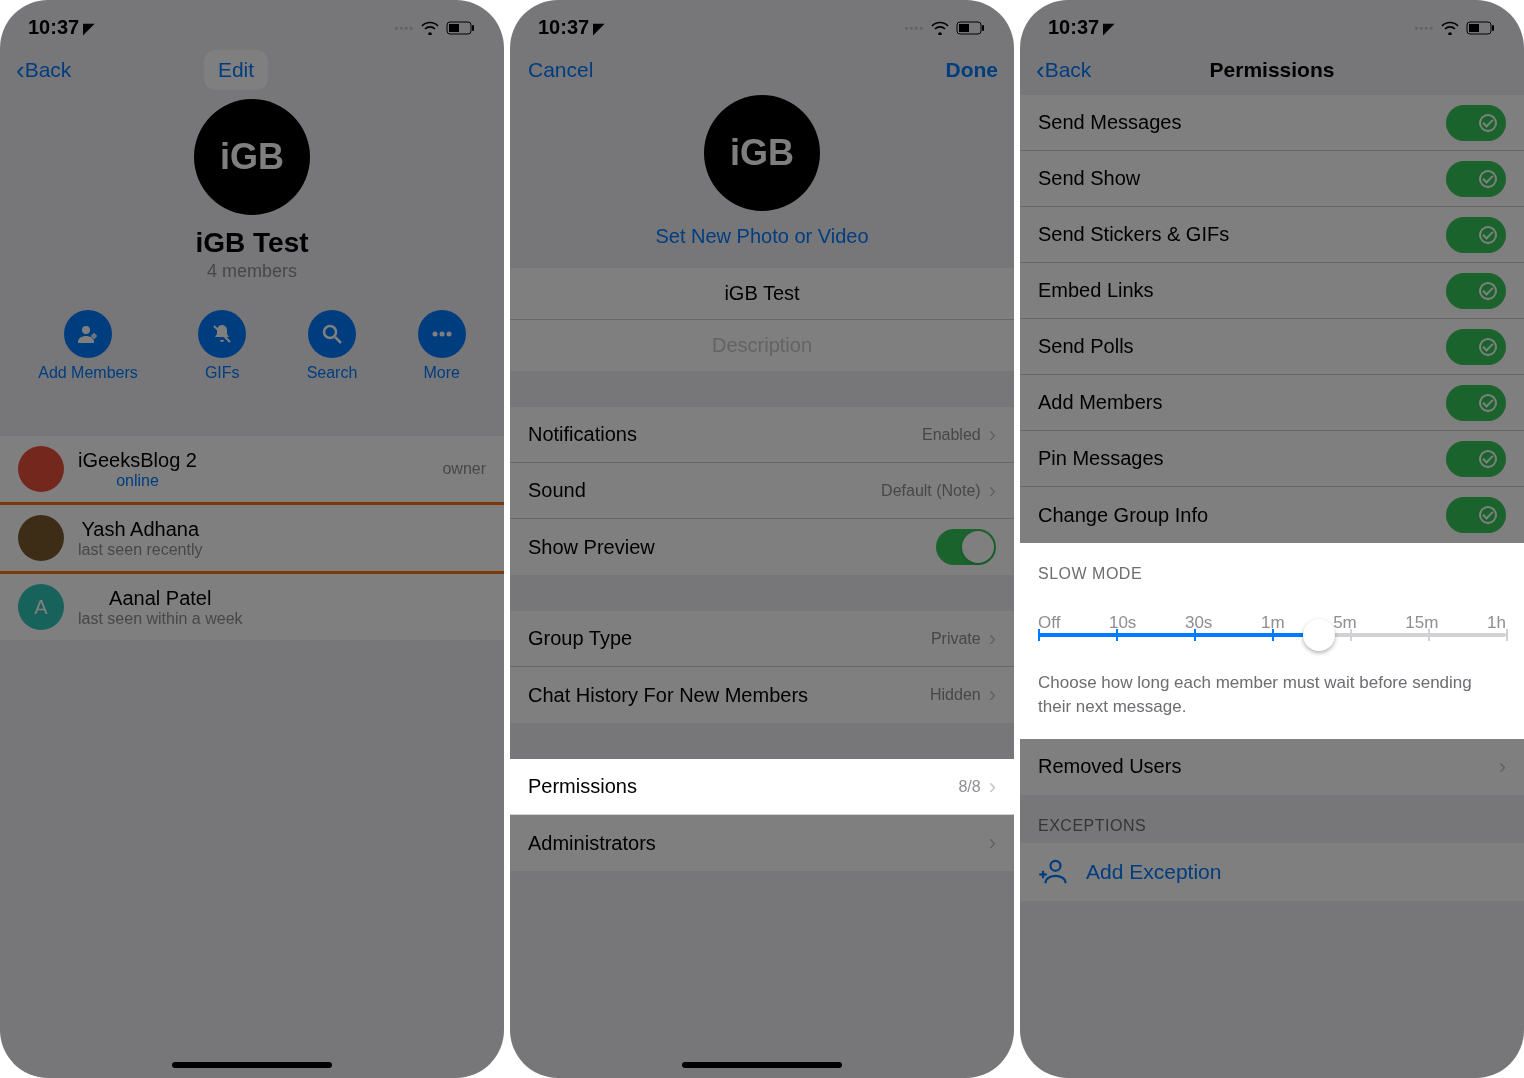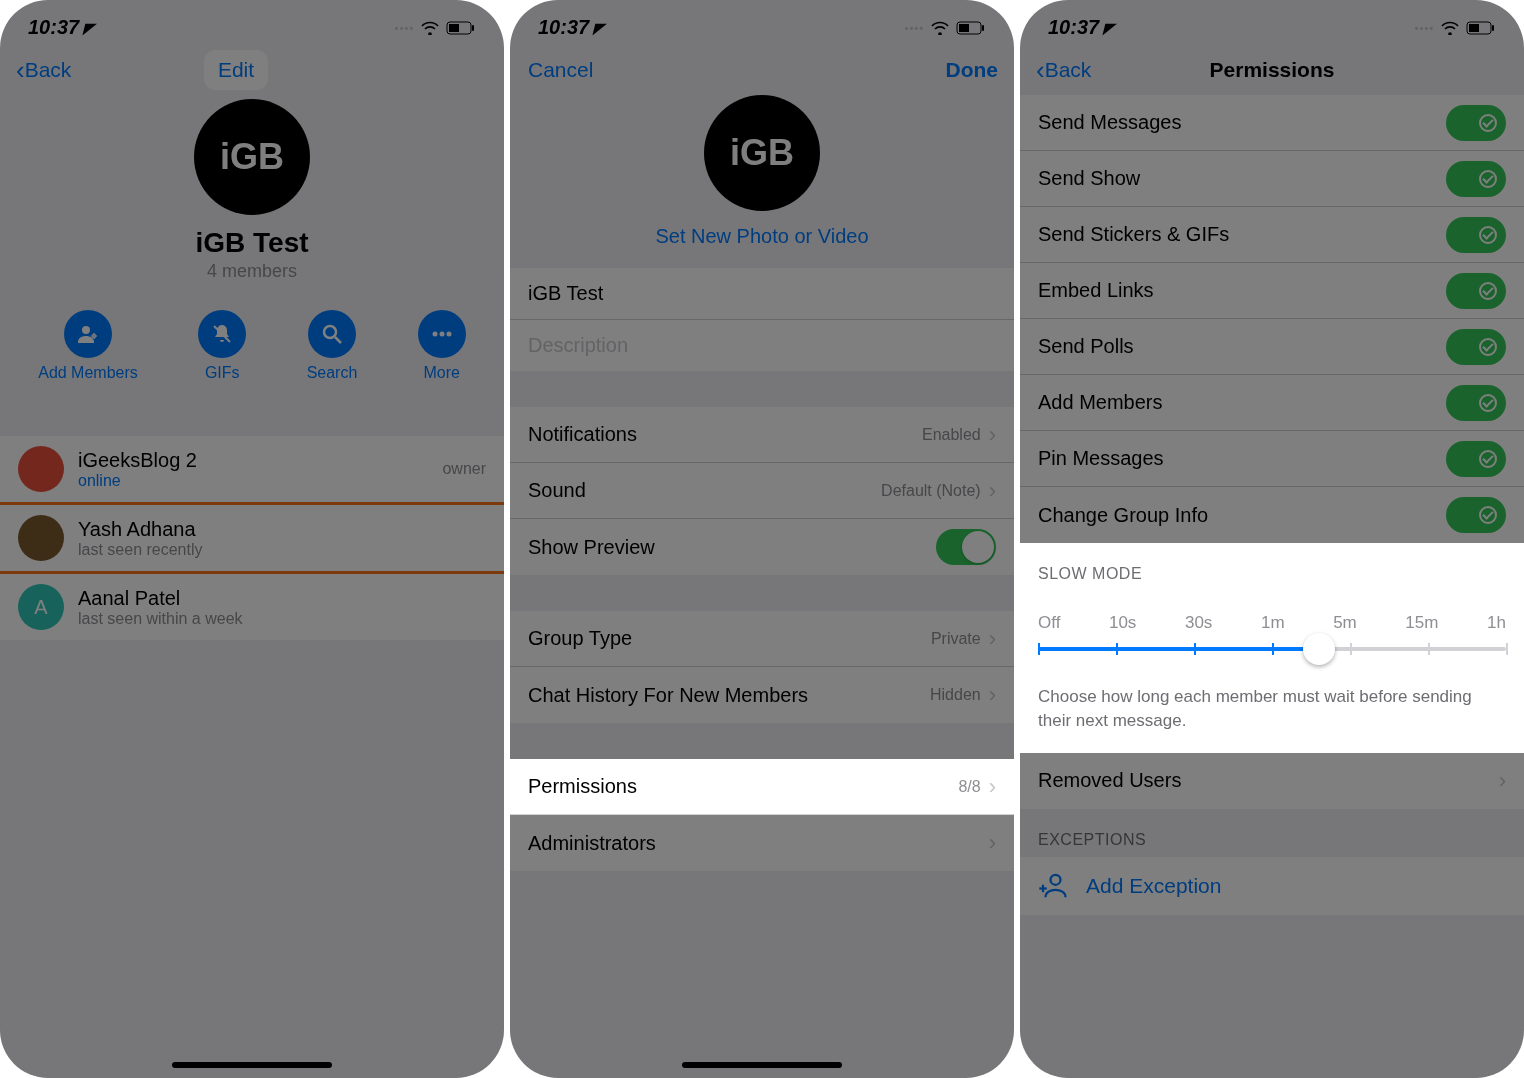--- a/index.html
+++ b/index.html
@@ -1,27 +1,27 @@
 <!DOCTYPE html>
 <html><head>
 <meta charset="utf-8">
 <style>
   * { box-sizing: border-box; margin: 0; padding: 0; font-family: -apple-system, BlinkMacSystemFont, "Segoe UI", Helvetica, Arial, sans-serif; }
   body { background: #fff; display: flex; gap: 6px; padding: 0; }
   .phone { width: 504px; height: 1078px; background: #efeff4; position: relative; border-radius: 48px; overflow: hidden; }
   .dim { position: absolute; inset: 0; background: rgba(0,0,0,0.5); z-index: 5; pointer-events: none; }
-  .statusbar { display: flex; justify-content: space-between; align-items: center; padding: 16px 28px 6px 28px; font-size: 20px; font-weight: 600; position: relative; z-index: 1; font-style: italic; }
+  .statusbar { display: flex; justify-content: space-between; align-items: center; padding: 16px 28px 6px 28px; font-size: 20px; font-weight: 600; position: relative; z-index: 1; }
   .sb-left { display:flex; align-items:center; gap:4px; }
   .sb-right { display:flex; align-items:center; gap:6px; }
   .navbar { position: relative; height: 50px; display:flex; align-items:center; justify-content:center; z-index:1; }
   .nav-left { position:absolute; left:16px; color:#007aff; font-size:21px; display:flex; align-items:center; }
   .nav-right { position:absolute; right:16px; color:#007aff; font-size:21px; }
   .nav-title { font-size:21px; font-weight:600; color:#000; }
   .chev { font-size:26px; font-weight:300; }
-  .section { background:#fff; }
+  .section { background:#fff;text-align:center; }
   .row { display:flex; align-items:center; height:56px; padding:0 18px; border-bottom:1px solid #d1d1d6; font-size:20px; color:#000; position:relative; }
   .row:last-child { border-bottom:none; }
   .row .value { margin-left:auto; color:#8e8e93; font-size:16px; }
   .row .disclosure { color:#c7c7cc; font-size:22px; margin-left:8px; }
   .section-gap { height: 36px; }
   .header-text { padding: 22px 18px 8px 18px; color:#6d6d72; font-size:16px; letter-spacing:0.5px; }
   .footer-text { padding: 10px 18px 20px 18px; color:#6d6d72; font-size:17px; line-height:1.4; }
   
   
   .profile-block { text-align:center; padding-top:4px; padding-bottom:18px; position:relative; z-index:1; }
@@ -47,21 +47,21 @@
   .toggle { width:60px; height:36px; border-radius:18px; background:#34c759; position:relative; margin-left:auto; }
   .toggle .knob { width:32px; height:32px; border-radius:50%; background:#fff; position:absolute; top:2px; right:2px; box-shadow:0 1px 3px rgba(0,0,0,0.2); }
   .toggle .check { position:absolute; right:9px; top:9px; width:18px; height:18px; border:2px solid #fff; border-radius:50%; display:flex; align-items:center; justify-content:center; }
   .toggle .check::after { content:''; width:8px; height:4px; border-left:2px solid #fff; border-bottom:2px solid #fff; transform:rotate(-45deg); margin-top:-2px; }
   
   
   .hl { position:relative; z-index:10; background:#fff; border-radius:12px; box-shadow: 0 0 0 4px rgba(255,255,255,0.0); }
   
   
   .slider-wrap { padding:6px 18px 24px 18px; }
-  .slider-labels { display:flex; justify-content:space-between; font-size:17px; color:#8e8e93; margin-bottom:14px; }
+  .slider-labels { display:flex; justify-content:space-between; font-size:17px; color:#8e8e93; }
   .slider-track { position:relative; height:4px; background:#d1d1d6; border-radius:2px; }
   .slider-fill { position:absolute; left:0; top:0; height:4px; background:#007aff; border-radius:2px; }
   .slider-tick { position:absolute; top:-4px; width:2px; height:12px; }
   .slider-knob { position:absolute; top:-14px; width:32px; height:32px; border-radius:50%; background:#fff; box-shadow:0 2px 4px rgba(0,0,0,0.3); transform:translateX(-50%); }
   
   .exception-row { display:flex; align-items:center; padding:14px 18px; gap:18px; color:#007aff; font-size:21px; }
   .home-indicator { position:absolute; bottom:10px; left:50%; transform:translateX(-50%); width:160px; height:6px; background:#000; border-radius:3px; z-index:1; }
   .bg-gray { background:#efeff4; }
   
   svg { display:block; }

